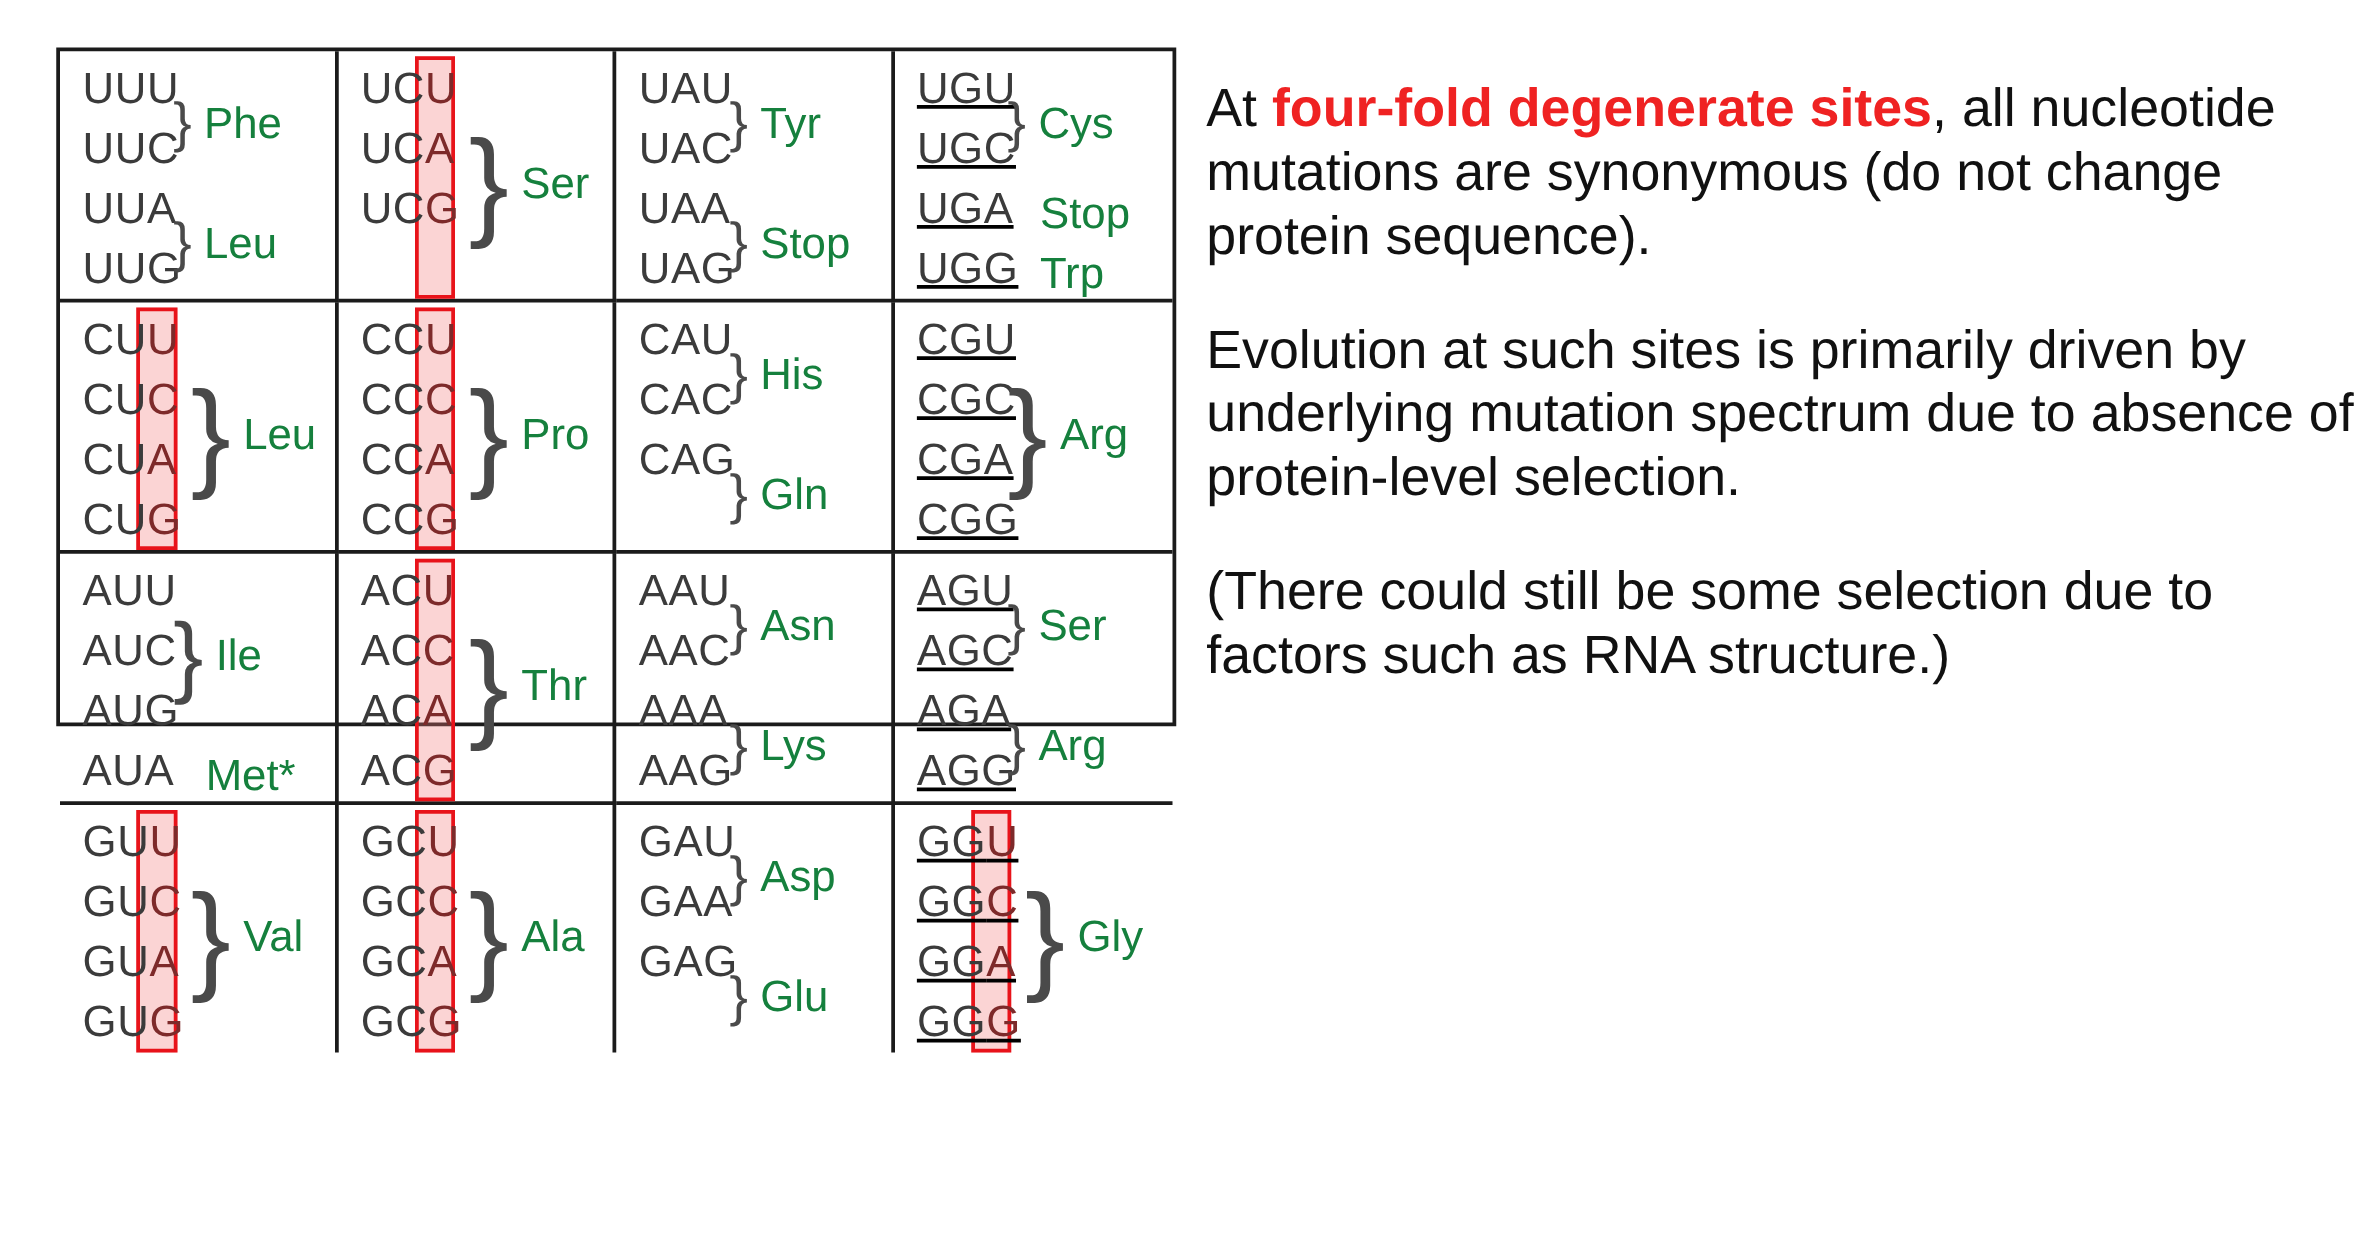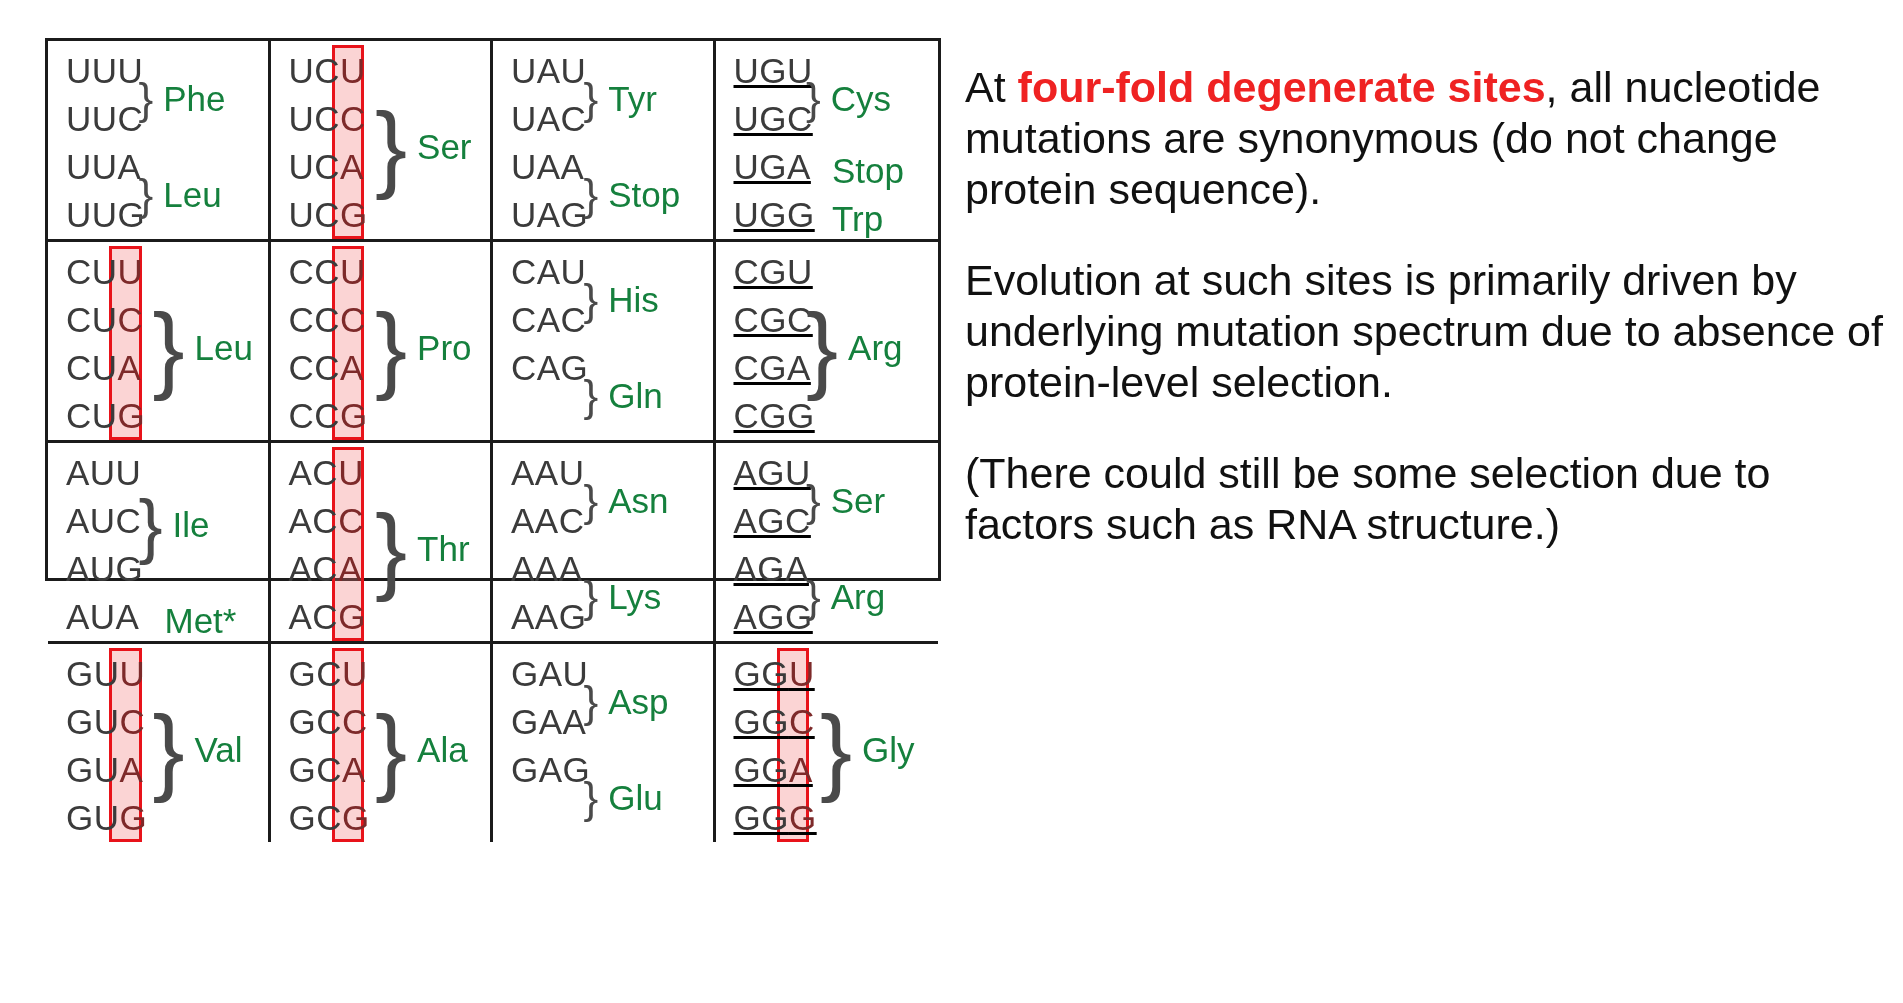--- a/index.html
+++ b/index.html
@@ -135,23 +135,20 @@
           <span class="aa">Leu</span>
         </div>
       </div>
       <div class="cell" id="cell-uc">
         <div class="hlbox" style="left: 61px; top: 4px; width: 32.5px; height: 194px;"></div>
         <div class="rows">
           <div class="crow">
             <span class="codon">UC<span class="hl">U</span></span>
           </div>
           <div class="crow">
-            <span class="codon">UC<span class="hl">C</span></span>
-          </div>
-          <div class="crow">
             <span class="codon">UC<span class="hl">A</span></span>
           </div>
           <div class="crow">
             <span class="codon">UC<span class="hl">G</span></span>
           </div>
         </div>
         <div class="grp" style="top: 76px; height: 60px; left: 104.5px;">
           <span class="brace b4">}</span>
           <span class="aa">Ser</span>
         </div>

